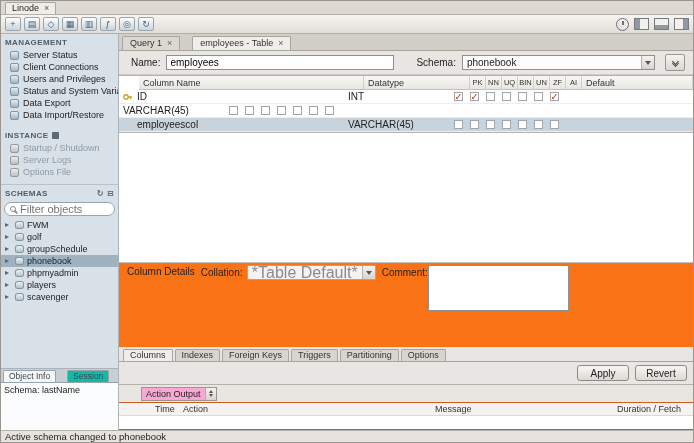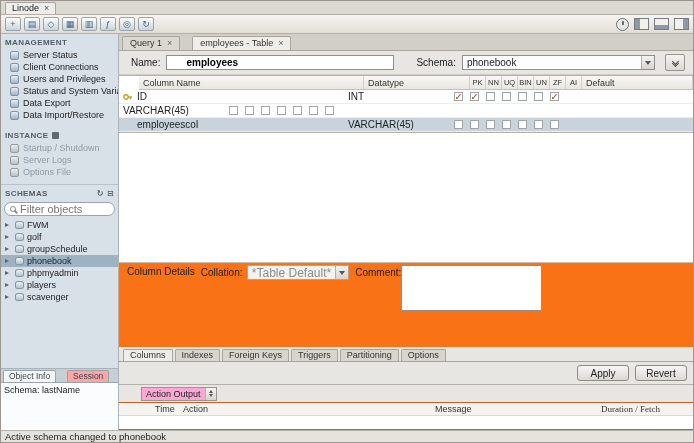--- a/index.html
+++ b/index.html
@@ -56,38 +56,38 @@
   .tree-item .arrow { width:7px; color:#5a6670; font-size:8px; line-height:1; }
   .tree-item .arrow::before { content:"▸"; }
   .cyl { width:9px; height:8px; flex:0 0 9px; background:linear-gradient(#eef2f4,#b4c2cc); border:1px solid #8596a3; border-radius:3px/2.5px; }
   .tree-item.selected { background:#9fb2c1; }
   .tree-item.selected .name { color:#10202c; }
   .tree-fill { flex:1; }
 
   .info-panel { border-top:1px solid #a9b3bb; background:#d2d9df; }
   .info-tabs { display:flex; gap:11px; padding:1px 2px 0 2px; background:#c7cfd5; }
   .info-tab { font-size:8.5px; padding:0 5px 1px 5px; border:1px solid #9aa4ac; border-bottom:none;
-              background:#fca5a5; color:#3c4750; border-radius:2px 2px 0 0; }
+              background:#14b8a6; color:#3c4750; border-radius:2px 2px 0 0; }
   .info-tab.active { background:#f4f6f8; }
   .info-content { background:#fbfcfd; border-top:1px solid #9aa4ac; height:48px; padding:2px 3px; font-size:9px; }
 
   
   .main { flex:1; display:flex; flex-direction:column; min-width:0; background:#e8e6e2; }
   .doc-tabs { height:17px; background:#d2cfc9; display:flex; align-items:flex-end; padding-left:3px; gap:12px;
               border-bottom:1px solid #a8a49e; }
   .dtab { font-size:9px; padding:1px 7px 2px 7px; border:1px solid #a8a49e; border-bottom:none;
           background:#dbd8d2; border-radius:2px 2px 0 0; display:flex; gap:5px; align-items:center; color:#333; }
   .dtab.active { background:#efede9; }
   .dtab .x { color:#666; }
 
   .form-row { height:24px; display:flex; align-items:center; padding:0 8px 0 12px; gap:6px;
               background:#e8e6e2; border-bottom:1px solid #cfccc6; }
   .form-row label { font-size:10px; color:#222; }
-  .txt-input { height:15px; width:228px; border:1px solid #8f8f8f; background:#fff; font-size:10px; padding:0 19px;
-               font-family:"Liberation Sans",sans-serif;font-weight:bold; }
+  .txt-input { height:15px; width:228px; border:1px solid #8f8f8f; background:#fff; font-size:10px; padding:0 3px;
+               font-family:"Liberation Sans",sans-serif; }
   .combo { height:15px; flex:1; border:1px solid #8f8f8f; background:#fdfdfd; display:flex; align-items:center; }
   .combo .val { flex:1; padding:0 4px; font-size:10px; }
   .combo .arrowbox { width:13px; align-self:stretch; border-left:1px solid #b5b2ac; background:linear-gradient(#f4f3f0,#d8d5cf);
                      display:flex; align-items:center; justify-content:center; }
   .tri { width:0; height:0; border-left:3px solid transparent; border-right:3px solid transparent; border-top:4px solid #555; }
   .dblchev { width:20px; height:17px; border:1px solid #9a968f; border-radius:2px; background:linear-gradient(#f5f4f1,#dad7d1);
              display:flex; flex-direction:column; align-items:center; justify-content:center; margin-left:4px; }
   .chev { width:5px; height:5px; border-right:1.6px solid #4a4a4a; border-bottom:1.6px solid #4a4a4a; transform:rotate(45deg); margin-top:-3px; }
   .chev:first-child { margin-top:0; }
 
@@ -106,21 +106,21 @@
   .ico-spacer { width:10px; flex:0 0 10px; }
   .diamond { color:#3f78b0; font-size:7px; line-height:1; }
   .grid-fill { flex:1; background:#fff; border-bottom:1px solid #c4c1bb; }
 
   
   .details { height:84px; background:#f97316; padding:2px 6px 0 6px; display:flex; flex-direction:row; }
   .details .title { font-size:10px; color:#222; padding:1px 0 3px 2px; }
   .d-row { display:flex; align-items:flex-start; gap:6px; margin-bottom:3px; }
   .d-row label { width:46px; text-align:left; padding-left:6px; font-size:10px; padding-top:2px; }
   .collation { height:15px; flex:1; border:1px solid #a9a59e; background:#f4f3f1; display:flex; align-items:center; }
-  .collation .val { flex:1; padding:16px 4px; color:#8b8b8b; font-size:12px; }
+  .collation .val { flex:1; padding:16px 4px; color:#8b8b8b; font-size:16px; }
   .comment-box { flex:1; height:46px; border:1px solid #8f8f8f; background:#fff; resize:none; font-family:"Liberation Sans",sans-serif; font-size:10px; padding:2px; }
 
   
   .btabs { height:15px; display:flex; align-items:flex-end; gap:2px; padding-left:4px; background:#e8e6e2; border-bottom:1px solid #a8a49e; }
   .btab { font-size:9px; padding:0 6px 1px 6px; border:1px solid #a8a49e; border-bottom:none; background:#d8d5cf;
           border-radius:2px 2px 0 0; color:#333; }
   .btab.active { background:#efede9; }
 
   .btn-row { height:22px; display:flex; align-items:center; justify-content:flex-end; gap:6px; padding-right:6px; background:#e8e6e2; }
   .btn { min-width:52px; height:16px; border:1px solid #8e8a84; border-radius:3px; background:linear-gradient(#f7f6f4,#dcd9d3);
@@ -133,21 +133,21 @@
   .out-combo .val { font-size:9px; padding:0 4px; }
   .stepper { width:11px; align-self:stretch; border-left:1px solid #b5b2ac; display:flex; flex-direction:column; align-items:center; justify-content:center; gap:1px; background:linear-gradient(#f4f3f0,#d8d5cf); }
   .stepper .up { width:0;height:0;border-left:2.5px solid transparent;border-right:2.5px solid transparent;border-bottom:3px solid #555; }
   .stepper .dn { width:0;height:0;border-left:2.5px solid transparent;border-right:2.5px solid transparent;border-top:3px solid #555; }
   .out-list { flex:1; display:flex; flex-direction:column; border-top:1px solid #cf5b23; border-bottom:1px solid #cf5b23; background:#fff; }
   .out-head { height:13px; display:flex; align-items:center; font-size:9px; color:#333; background:#f4f3f0; border-bottom:1px solid #ddd9d3; }
   .oh-ico { width:36px; }
   .oh-time { width:28px; }
   .oh-action { width:252px; }
   .oh-msg { flex:1; }
-  .oh-dur { width:92px; padding-right:4px; white-space:nowrap; overflow:hidden;font-family:Liberation Serif, serif; }
+  .oh-dur { width:92px; text-align:right; padding-right:12px; white-space:nowrap; overflow:hidden; }
 
   
   .statusbar { height:12px; background:#e6e3de; border-top:1px solid #b5b1ab; display:flex; align-items:center; padding-left:4px; font-size:9.5px; color:#222; }
 </style>
 </head>
 <body>
 
 <div class="app">
 
   <div class="titlebar">

